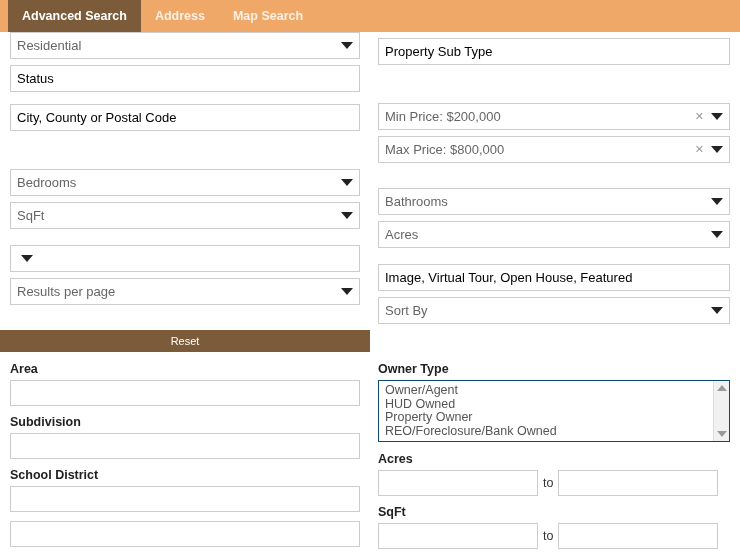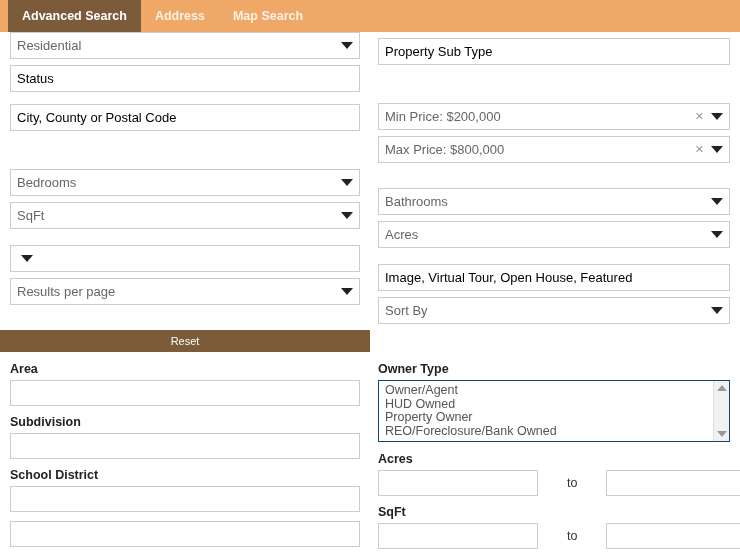--- a/index.html
+++ b/index.html
@@ -203,21 +203,20 @@
     margin-bottom: 4px;
     cursor: pointer;
   }
   .sb-track { flex: 1 1 auto; }
 
   
   .range-row {
     display: flex;
     align-items: center;
     margin-bottom: 9px;
-    gap: 24px;
   }
   .range-input {
     box-sizing: border-box;
     height: 26px;
     border: 1px solid #cccccc;
     background: #ffffff;
     cursor: text;
   }
   .range-input.a { flex: 0 0 160px; }
   .range-input.b { flex: 0 0 160px; }

